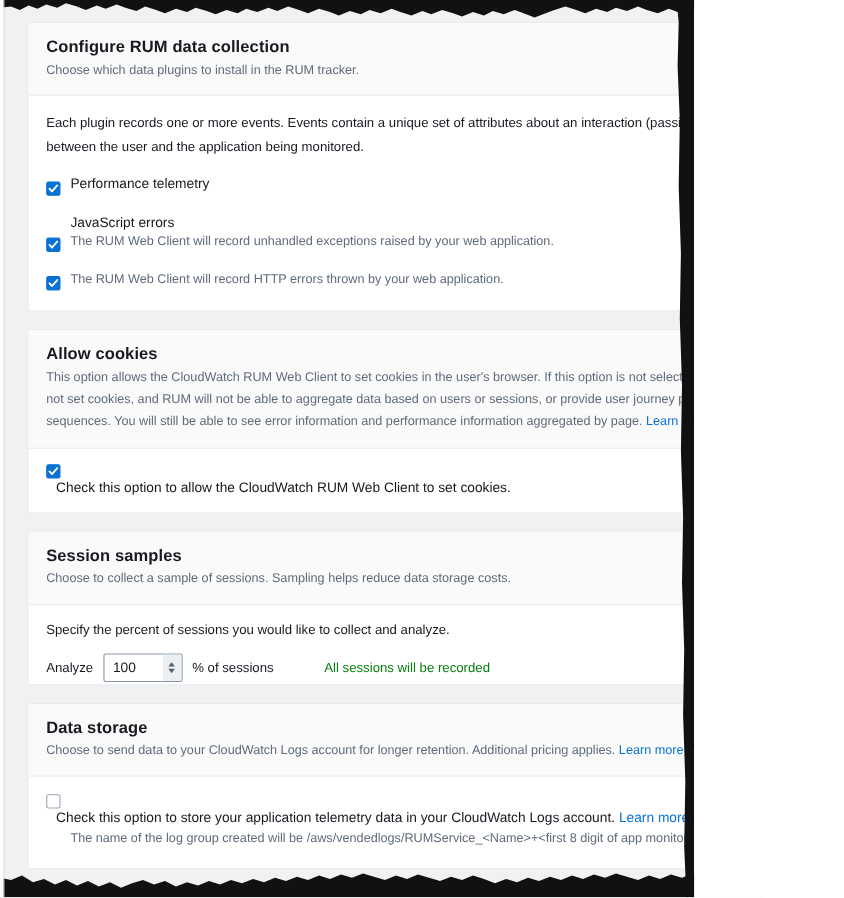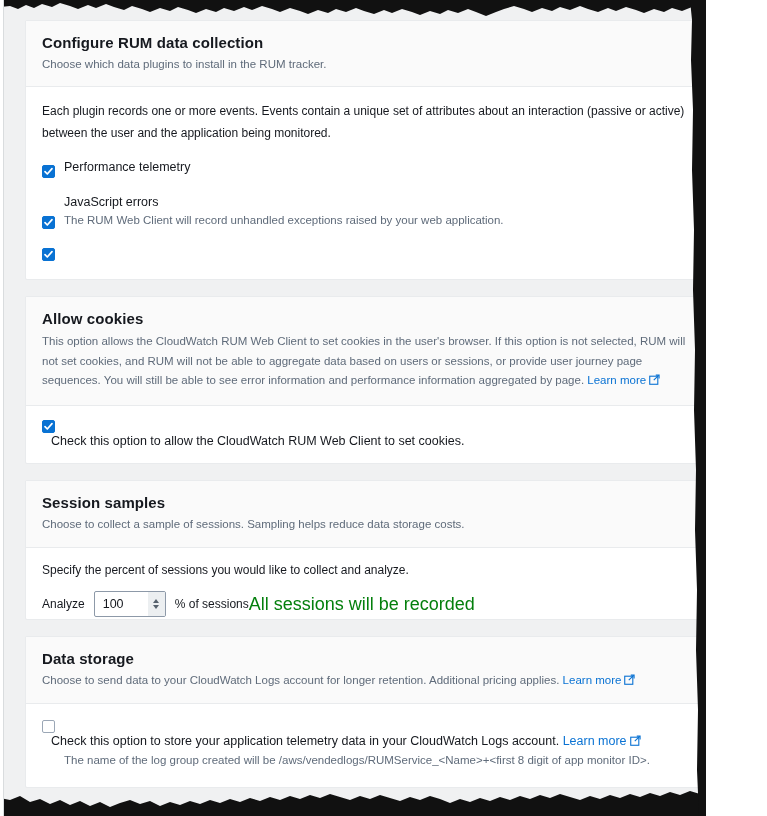--- a/index.html
+++ b/index.html
@@ -7,21 +7,21 @@
     margin: 0; padding: 0;
     width: 767px; height: 816px;
     overflow: hidden;
     background: #ffffff;
     font-family: "Liberation Sans", sans-serif;
   }
 
   
   #page {
     position: relative;
-    width: 706px; height: 816px;
+    width: 631px; height: 816px;
     background: #f0f1f2;
     overflow: hidden;
   }
   .tear {
     position: absolute;
     pointer-events: none;
     z-index: 40;
   }
   .tear-top   { top: 0; left: 0; width: 767px; height: 26px; }
   .tear-bot   { bottom: 0; left: 0; width: 767px; height: 46px; }
@@ -169,22 +169,23 @@
   }
   .num-input .spin i.up   { border-bottom: 4px solid #56616d; }
   .num-input .spin i.down { border-top: 4px solid #56616d; }
 
   .pct {
     font-size: 12px;
     color: #16191f;
     margin-left: 9px;
   }
   .status-ok {
-    font-size: 18px;
+    font-size: 12px;
     color: #037f0c;
+    margin-left: 46px;
   }
 
   
   a.lnk, .lnk {
     color: #0972d3;
     text-decoration: none;
     font-size: inherit;
     white-space: nowrap;
   }
   .ext {
@@ -253,20 +254,21 @@
           </span>
         </div>
 
         <div class="opt-row">
           <span class="cb on">
             <svg width="11" height="11" viewBox="0 0 11 11">
               <path d="M2 5.6 L4.3 8 L9 2.6" stroke="#ffffff" stroke-width="1.7" fill="none" stroke-linecap="round" stroke-linejoin="round"></path>
             </svg>
           </span>
           <span class="opt-text">
+            <p class="opt-desc">The RUM Web Client will record HTTP errors thrown by your web application.</p>
           </span>
         </div>
       </div>
     </section>
 
     <section class="card">
       <div class="card-header" style="padding-bottom:13px;">
         <h2 class="card-title">Allow cookies</h2>
         <p class="card-sub wide" style="line-height:1.72;"><span>This option allows the CloudWatch RUM Web Client to set cookies in the user's browser. If this option is not selected, RUM will not set cookies, and RUM will not be able to aggregate data based on users or sessions, or provide user journey page sequences. You will still be able to see error information and performance information aggregated by page.</span>
           <a class="lnk" href="#">Learn more</a><span class="ext"><svg width="11" height="11" viewBox="0 0 12 12">

